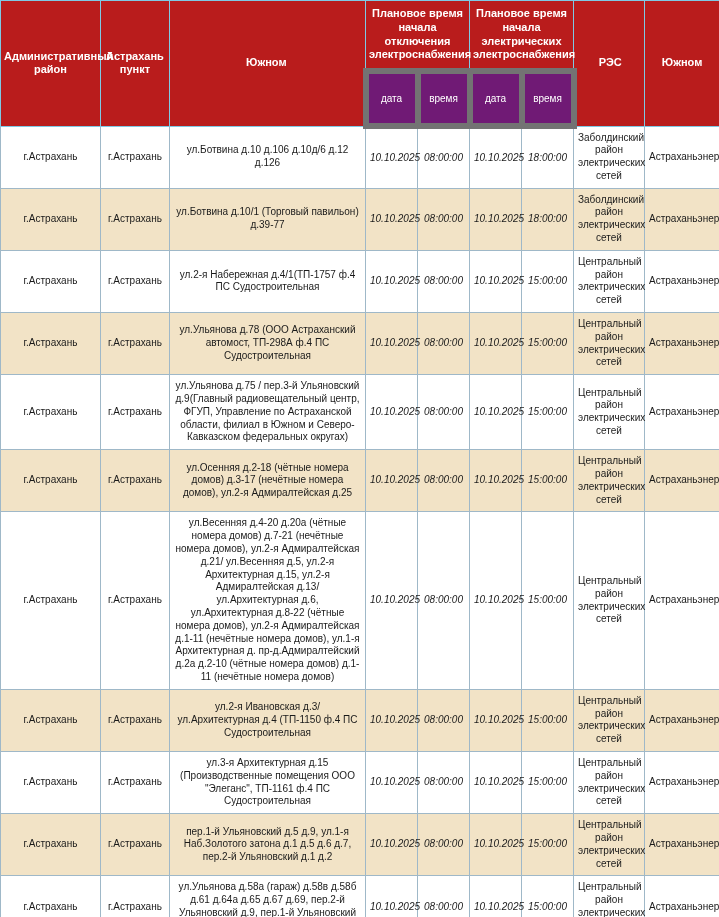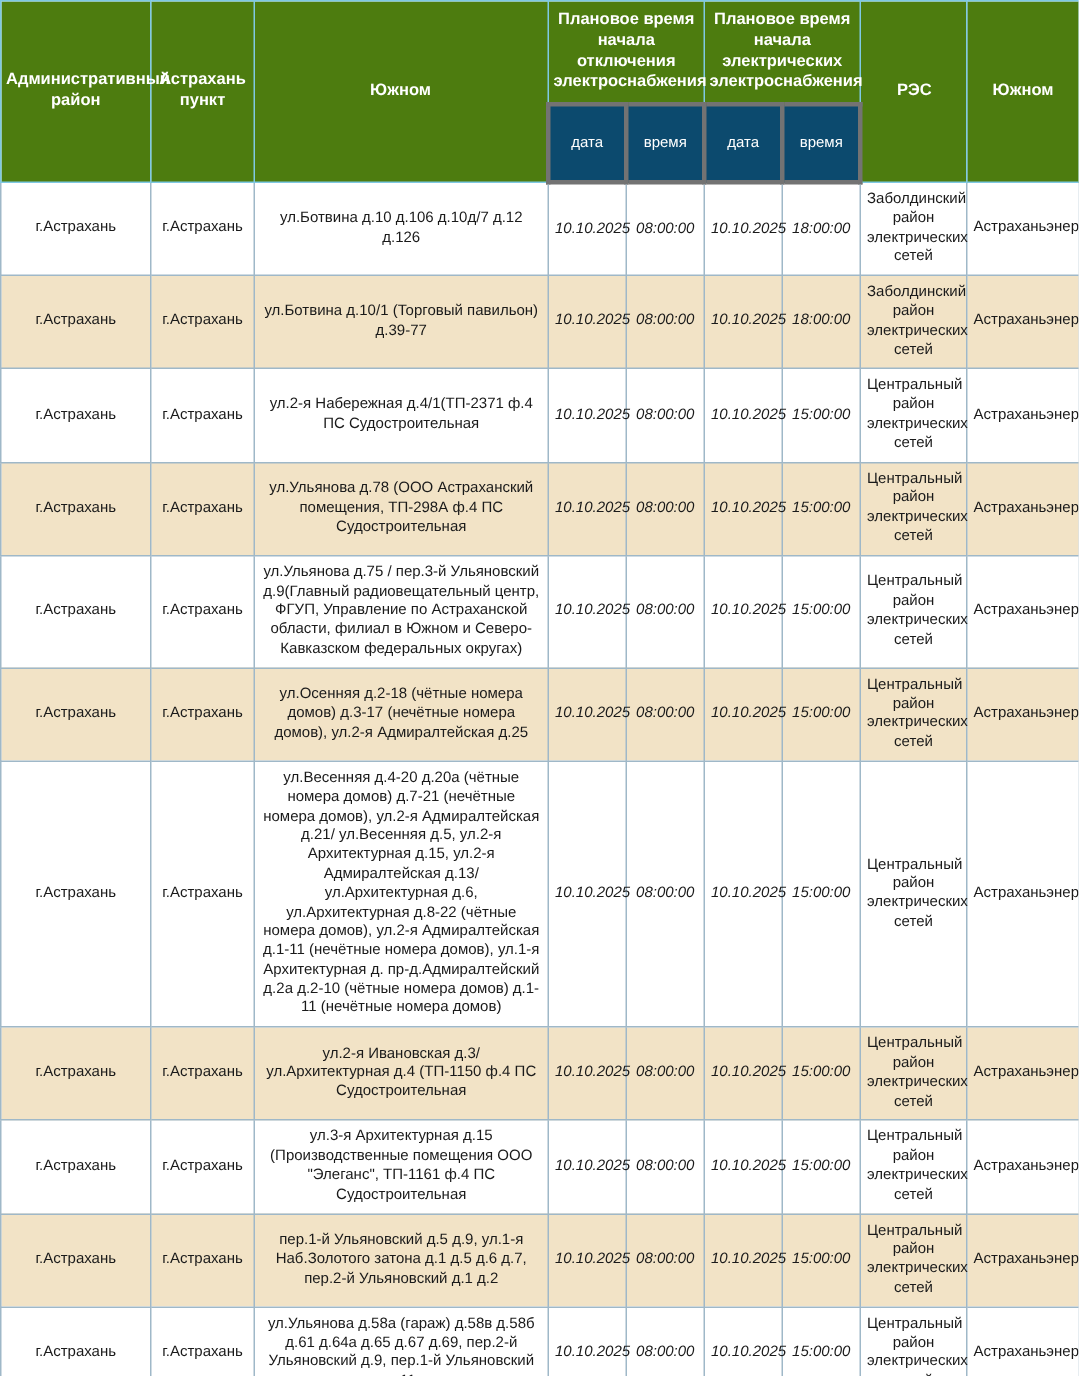--- a/index.html
+++ b/index.html
@@ -15,35 +15,35 @@
     border-collapse: collapse;
     width: 719px;
     table-layout: fixed;
   }
   table.outage th, table.outage td {
     border: 1px solid #9fb8c8;
     vertical-align: middle;
     text-align: center;
   }
   thead th.hdr {
-    background: #4d7c0f;
+    background: #b91c1c;
     color: #ffffff;
     font-size: 11px;
     font-weight: bold;
     padding: 6px 3px;
     line-height: 1.25;
     border: 1px solid #7fc9e4;
   }
   thead th.subhdr {
-    background: #0c4a6e;
+    background: #701a75;
     color: #ffffff;
     font-size: 10px;
     font-weight: normal;
     padding: 19px 2px;
-    border: 3px solid #737373;
+    border: 6px solid #737373;
   }
   tbody td {
     font-size: 10px;
     color: #1a1a1a;
     padding: 5px 4px;
     line-height: 1.28;
   }
   tbody tr.even td {
     background: #ffffff;
   }
@@ -93,21 +93,21 @@
       <th class="subhdr">дата</th>
       <th class="subhdr">время</th>
       <th class="subhdr">дата</th>
       <th class="subhdr">время</th>
     </tr>
   </thead>
   <tbody id="tbody">
       <tr class="even">
         <td>г.Астрахань</td>
         <td>г.Астрахань</td>
-        <td>ул.Ботвина д.10 д.106 д.10д/7 д.12 д.126</td>
+        <td>ул.Ботвина д.10 д.106 д.10д/6 д.12 д.126</td>
         <td class="date">10.10.2025</td>
         <td class="time">08:00:00</td>
         <td class="date">10.10.2025</td>
         <td class="time">18:00:00</td>
         <td>Заболдинский район электрических сетей</td>
         <td>Астраханьэнерго</td>
       </tr>
       <tr class="odd">
         <td>г.Астрахань</td>
         <td>г.Астрахань</td>
@@ -115,32 +115,32 @@
         <td class="date">10.10.2025</td>
         <td class="time">08:00:00</td>
         <td class="date">10.10.2025</td>
         <td class="time">18:00:00</td>
         <td>Заболдинский район электрических сетей</td>
         <td>Астраханьэнерго</td>
       </tr>
       <tr class="even">
         <td>г.Астрахань</td>
         <td>г.Астрахань</td>
-        <td>ул.2-я Набережная д.4/1(ТП-2371 ф.4 ПС Судостроительная</td>
-        <td class="date">10.10.2025</td>
-        <td class="time">08:00:00</td>
-        <td class="date">10.10.2025</td>
-        <td class="time">15:00:00</td>
-        <td>Центральный район электрических сетей</td>
-        <td>Астраханьэнерго</td>
-      </tr>
-      <tr class="odd">
-        <td>г.Астрахань</td>
-        <td>г.Астрахань</td>
-        <td>ул.Ульянова д.78 (ООО Астраханский помещения, ТП-298А ф.4 ПС Судостроительная</td>
+        <td>ул.2-я Набережная д.4/1(ТП-1757 ф.4 ПС Судостроительная</td>
+        <td class="date">10.10.2025</td>
+        <td class="time">08:00:00</td>
+        <td class="date">10.10.2025</td>
+        <td class="time">15:00:00</td>
+        <td>Центральный район электрических сетей</td>
+        <td>Астраханьэнерго</td>
+      </tr>
+      <tr class="odd">
+        <td>г.Астрахань</td>
+        <td>г.Астрахань</td>
+        <td>ул.Ульянова д.78 (ООО Астраханский автомост, ТП-298А ф.4 ПС Судостроительная</td>
         <td class="date">10.10.2025</td>
         <td class="time">08:00:00</td>
         <td class="date">10.10.2025</td>
         <td class="time">15:00:00</td>
         <td>Центральный район электрических сетей</td>
         <td>Астраханьэнерго</td>
       </tr>
       <tr class="even">
         <td>г.Астрахань</td>
         <td>г.Астрахань</td>

